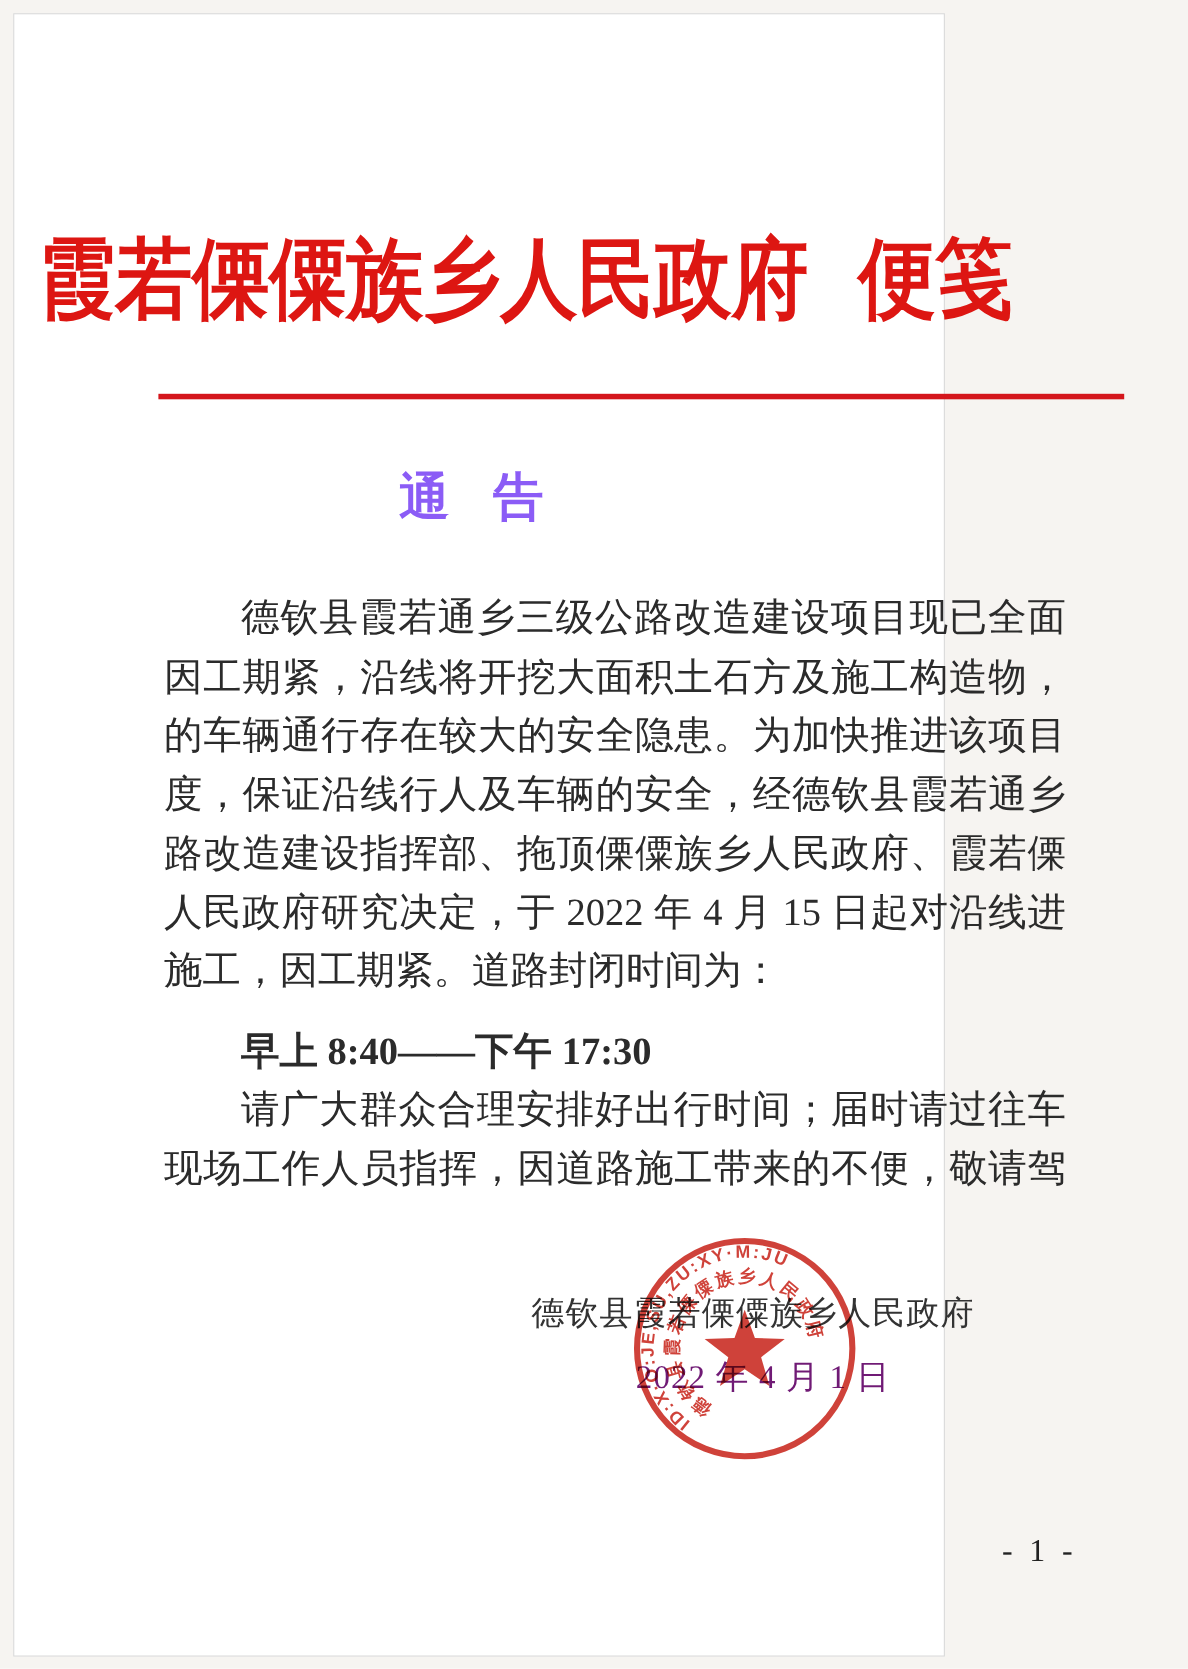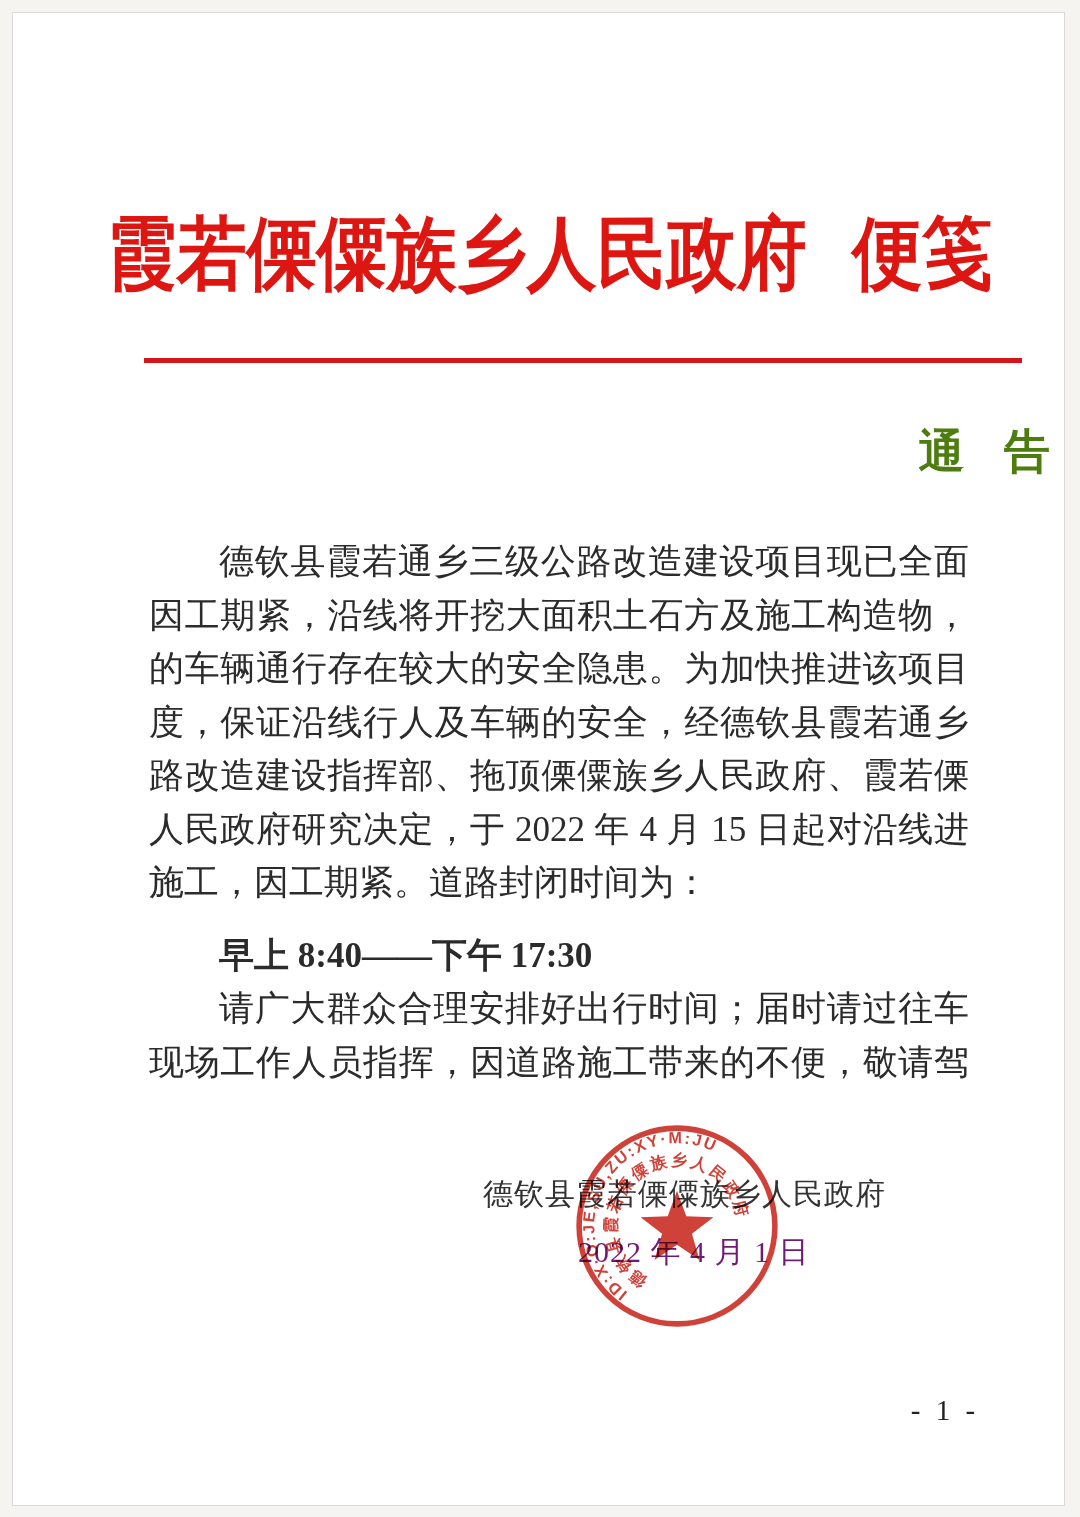--- a/index.html
+++ b/index.html
@@ -3,37 +3,37 @@
 <meta charset="utf-8">
 <style>
   html,body{margin:0;padding:0;}
   body{
     width:1080px;height:1517px;position:relative;
     background:#f6f4f1;
     font-family:"Liberation Serif","DejaVu Serif",serif;
     overflow:hidden;
   }
   .page{
-    position:absolute;left:12px;top:12px;width:1053px;height:1494px;
+    position:absolute;left:12px;top:12px;width:847px;height:1494px;
     background:#ffffff;border:1px solid #d9d9d9;box-sizing:border-box;
   }
   .letterhead{
     position:absolute;left:0;top:188px;width:100%;
     text-align:center;padding-left:22px;box-sizing:border-box;
     font-size:70px;font-weight:900;color:#dd1612;
     letter-spacing:0px;word-spacing:28px;white-space:nowrap;
     transform:scaleY(1.14);transform-origin:center top;
   }
   .red-rule{
     position:absolute;left:131px;top:345px;width:878px;height:5px;
     background:#d4161c;
   }
   .notice-heading{
-    position:absolute;left:0;top:408px;width:100%;text-align:right;
-    font-size:46px;font-weight:bold;color:#4d7c0f;letter-spacing:14px;
+    position:absolute;left:0;top:408px;width:100%;text-align:center;
+    font-size:46px;font-weight:bold;color:#8b5cf6;letter-spacing:14px;
   }
   .doc-body{
     position:absolute;left:136px;top:522px;width:820px;
     font-size:35px;color:#2b2b2b;
   }
   .line{
     height:53.5px;line-height:53.5px;white-space:nowrap;
   }
   .line.justify{
     white-space:normal;text-align:justify;text-align-last:justify;

